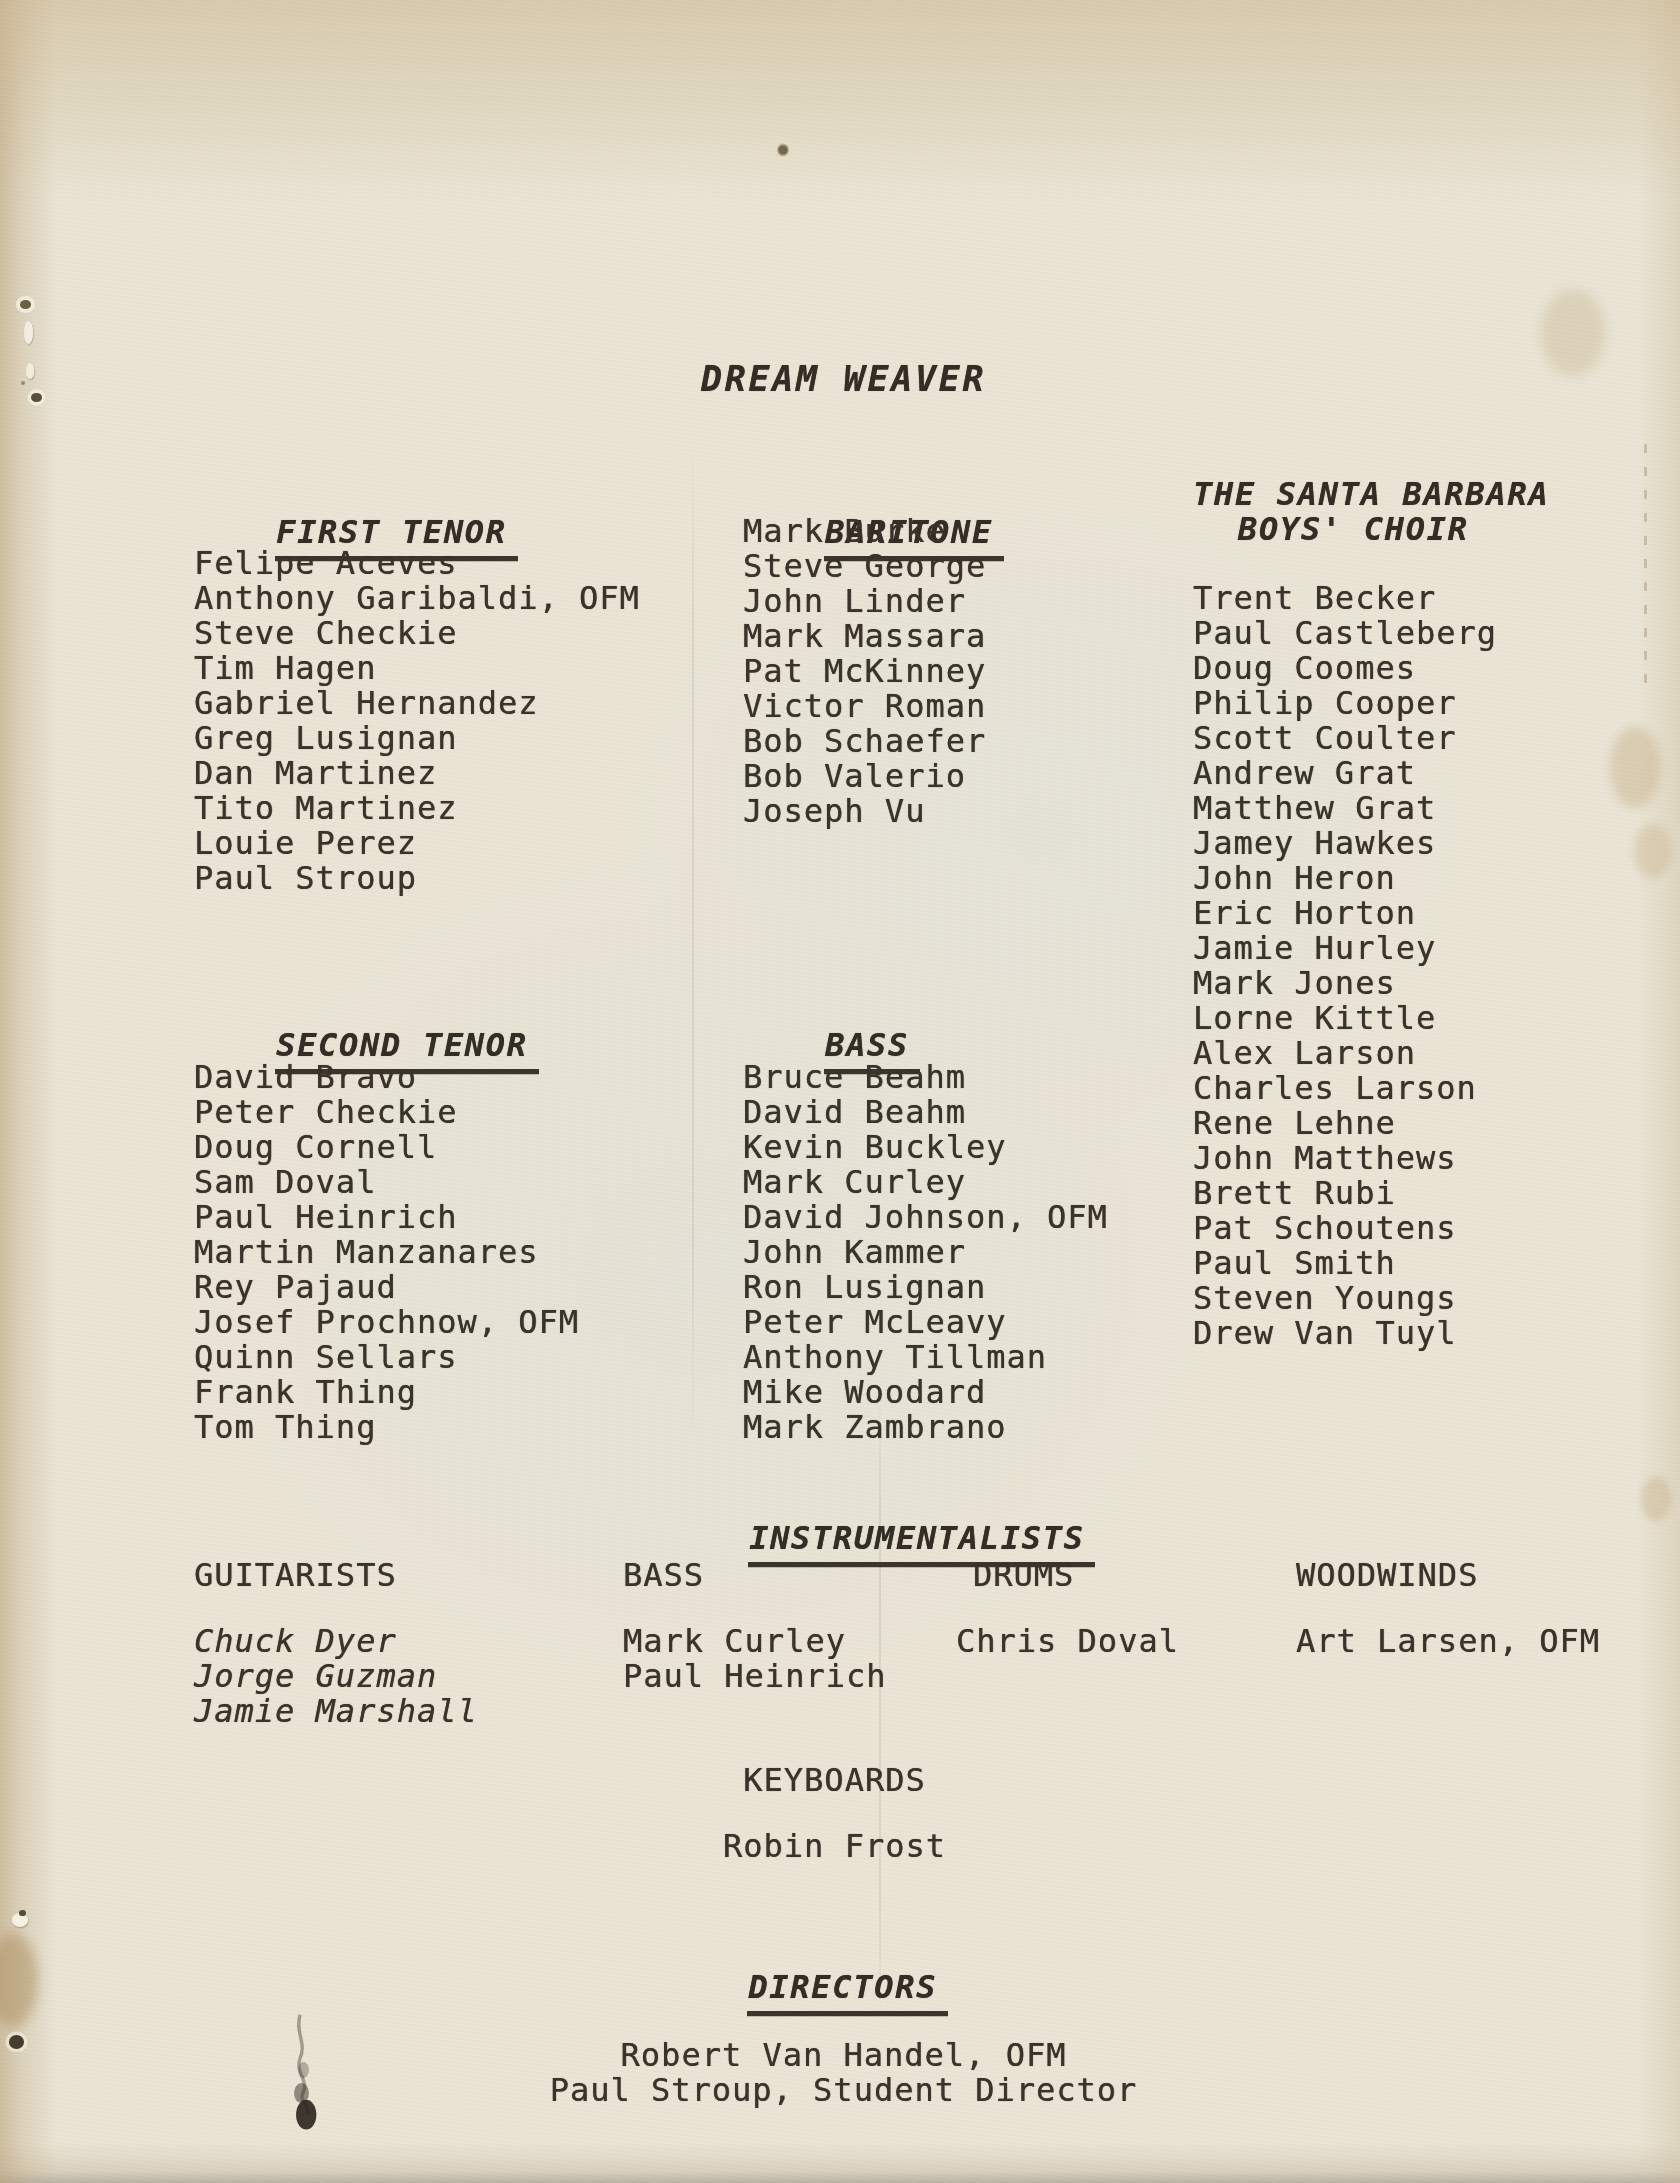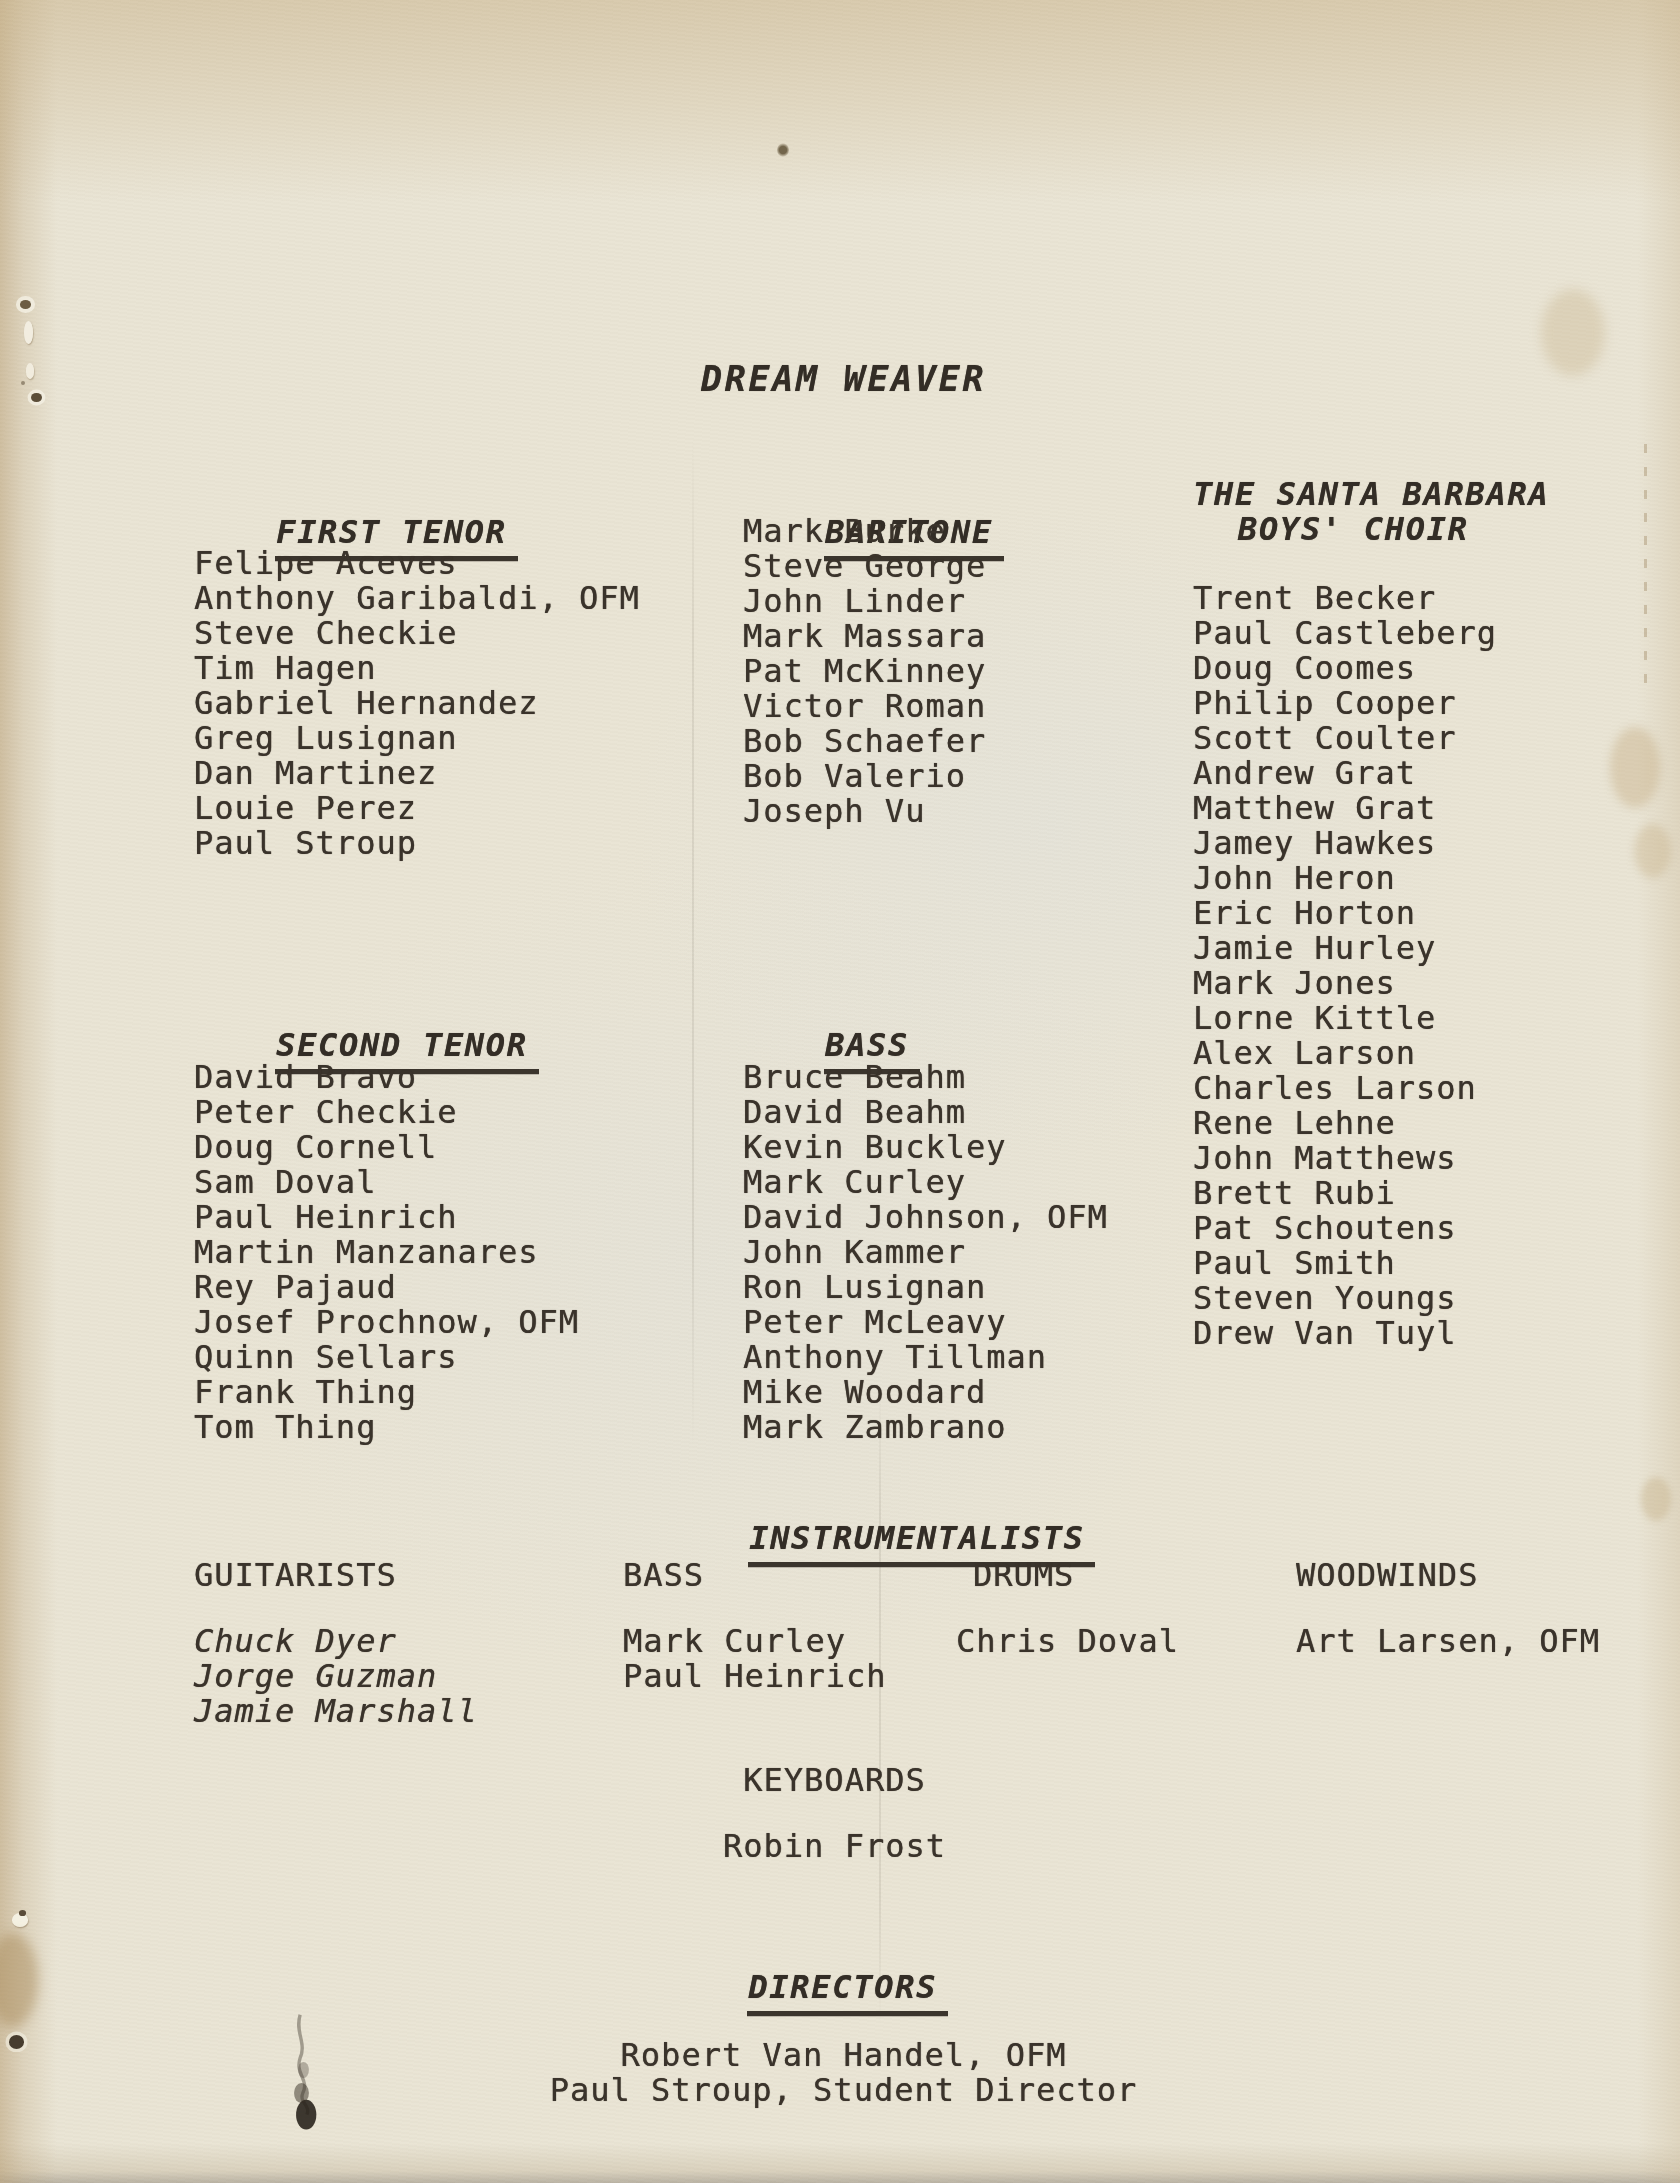--- a/index.html
+++ b/index.html
@@ -83,21 +83,21 @@
 
   <div class="txt script" style="left:191px;top:475px;">
     <span class="underlined">FIRST TENOR</span>
   </div>
   <div class="txt script" style="left:740px;top:475px;">
     <span class="underlined">BARITONE</span>
   </div>
   <div class="txt script" style="left:1193px;top:475px;">THE SANTA BARBARA</div>
   <div class="txt script" style="left:1238px;top:510px;">BOYS' CHOIR</div>
 
-  <div class="txt body-text list" style="left:194px;top:546px;"><div>Felipe Aceves</div><div>Anthony Garibaldi, OFM</div><div>Steve Checkie</div><div>Tim Hagen</div><div>Gabriel Hernandez</div><div>Greg Lusignan</div><div>Dan Martinez</div><div>Louie Perez</div><div>Paul Stroup</div></div>
+  <div class="txt body-text list" style="left:194px;top:546px;"><div>Felipe Aceves</div><div>Anthony Garibaldi, OFM</div><div>Steve Checkie</div><div>Tim Hagen</div><div>Gabriel Hernandez</div><div>Greg Lusignan</div><div>Dan Martinez</div><div>Tito Martinez</div><div>Louie Perez</div><div>Paul Stroup</div></div>
   <div class="txt body-text list" style="left:743px;top:514px;"><div>Mark Burke</div><div>Steve George</div><div>John Linder</div><div>Mark Massara</div><div>Pat McKinney</div><div>Victor Roman</div><div>Bob Schaefer</div><div>Bob Valerio</div><div>Joseph Vu</div></div>
   <div class="txt body-text list" style="left:1193px;top:581px;"><div>Trent Becker</div><div>Paul Castleberg</div><div>Doug Coomes</div><div>Philip Cooper</div><div>Scott Coulter</div><div>Andrew Grat</div><div>Matthew Grat</div><div>Jamey Hawkes</div><div>John Heron</div><div>Eric Horton</div><div>Jamie Hurley</div><div>Mark Jones</div><div>Lorne Kittle</div><div>Alex Larson</div><div>Charles Larson</div><div>Rene Lehne</div><div>John Matthews</div><div>Brett Rubi</div><div>Pat Schoutens</div><div>Paul Smith</div><div>Steven Youngs</div><div>Drew Van Tuyl</div></div>
 
   <div class="txt script" style="left:191px;top:988px;">
     <span class="underlined">SECOND TENOR</span>
   </div>
   <div class="txt script" style="left:740px;top:988px;">
     <span class="underlined">BASS</span>
   </div>
 

